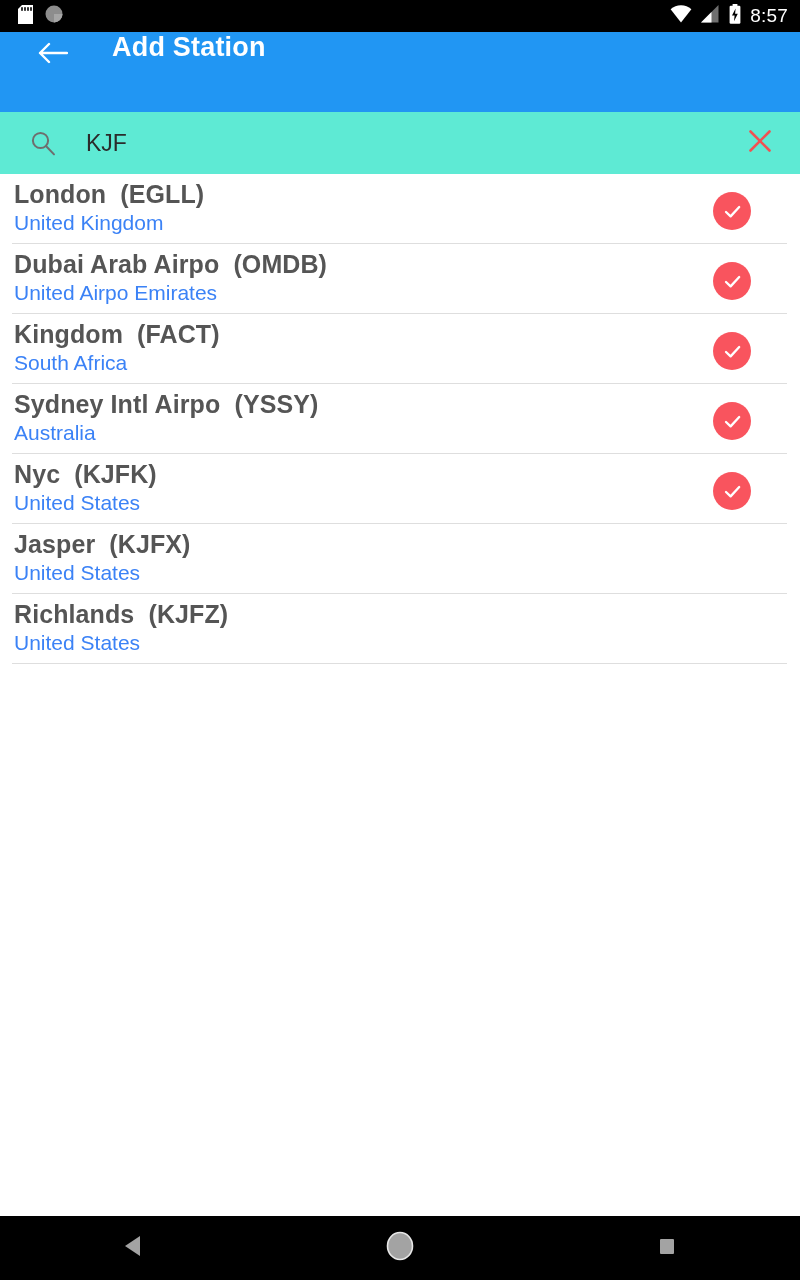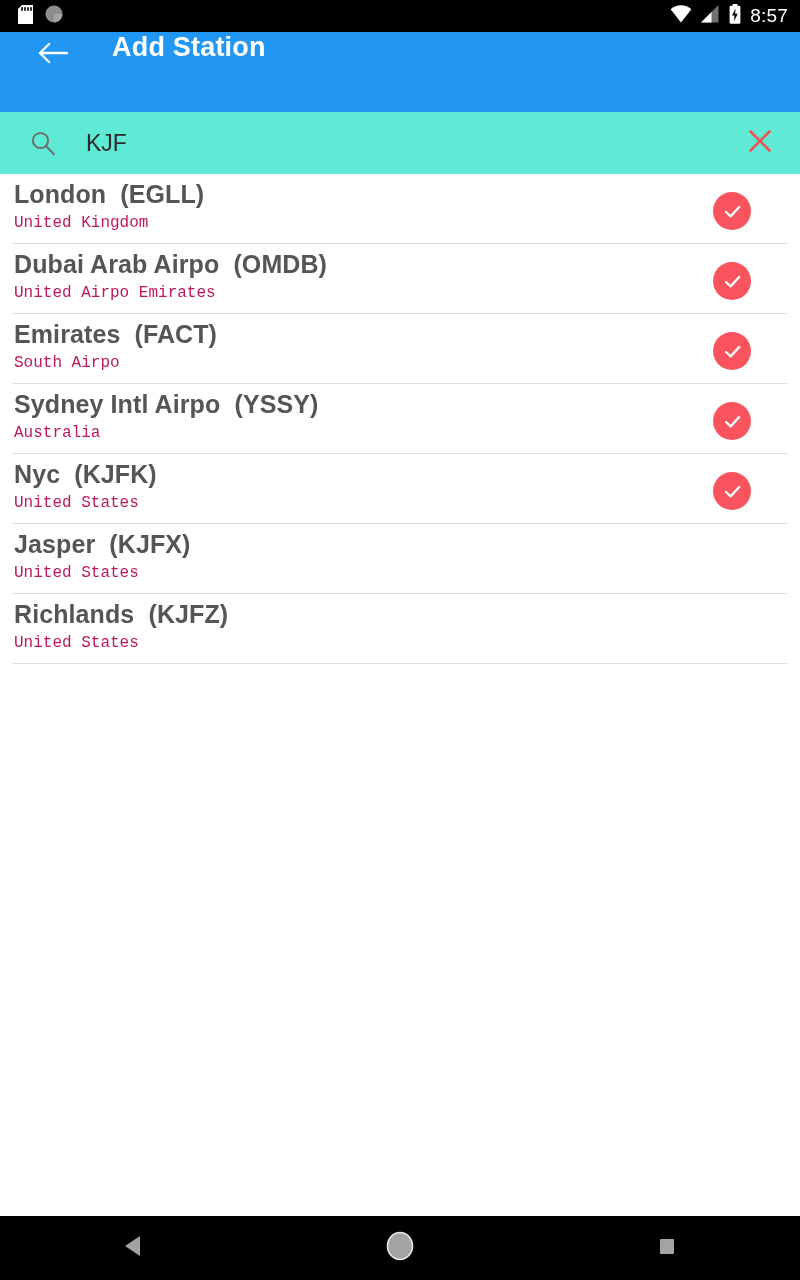--- a/index.html
+++ b/index.html
@@ -136,26 +136,25 @@
   .station-name {
     font-size: 25px;
     font-weight: bold;
     color: #555555;
     letter-spacing: 0.1px;
     line-height: 24px;
     white-space: nowrap;
   }
   .station-code { font-weight: bold; }
   .station-country {
-    font-size: 16px;
-    color: #be185d;
+    font-size: 21px;
+    color: #3b82f6;
     line-height: 24px;
     margin-top: 5px;
     white-space: nowrap;
-    font-family: Liberation Mono, monospace;
   }
   .row-divider {
     position: absolute;
     left: 12px;
     right: 13px;
     bottom: 0;
     height: 1px;
     background: #dedede;
   }
   .check-badge {
@@ -295,24 +294,24 @@
         <svg width="21" height="21" viewBox="0 0 21 21">
           <path d="M4 11 L8.6 15.4 L17.2 6" stroke="#ffffff" stroke-width="2.3" fill="none" stroke-linecap="round" stroke-linejoin="round"></path>
         </svg>
       </div>
       <div class="row-divider"></div>
     </div>
 
     <div class="station-row">
       <div class="texts">
         <div class="station-name">
-          <span>Emirates</span>&nbsp;
+          <span>Kingdom</span>&nbsp;
           <span class="station-code">(FACT)</span>
         </div>
-        <div class="station-country">South Airpo</div>
+        <div class="station-country">South Africa</div>
       </div>
       <div class="check-badge">
         <svg width="21" height="21" viewBox="0 0 21 21">
           <path d="M4 11 L8.6 15.4 L17.2 6" stroke="#ffffff" stroke-width="2.3" fill="none" stroke-linecap="round" stroke-linejoin="round"></path>
         </svg>
       </div>
       <div class="row-divider"></div>
     </div>
 
     <div class="station-row">

